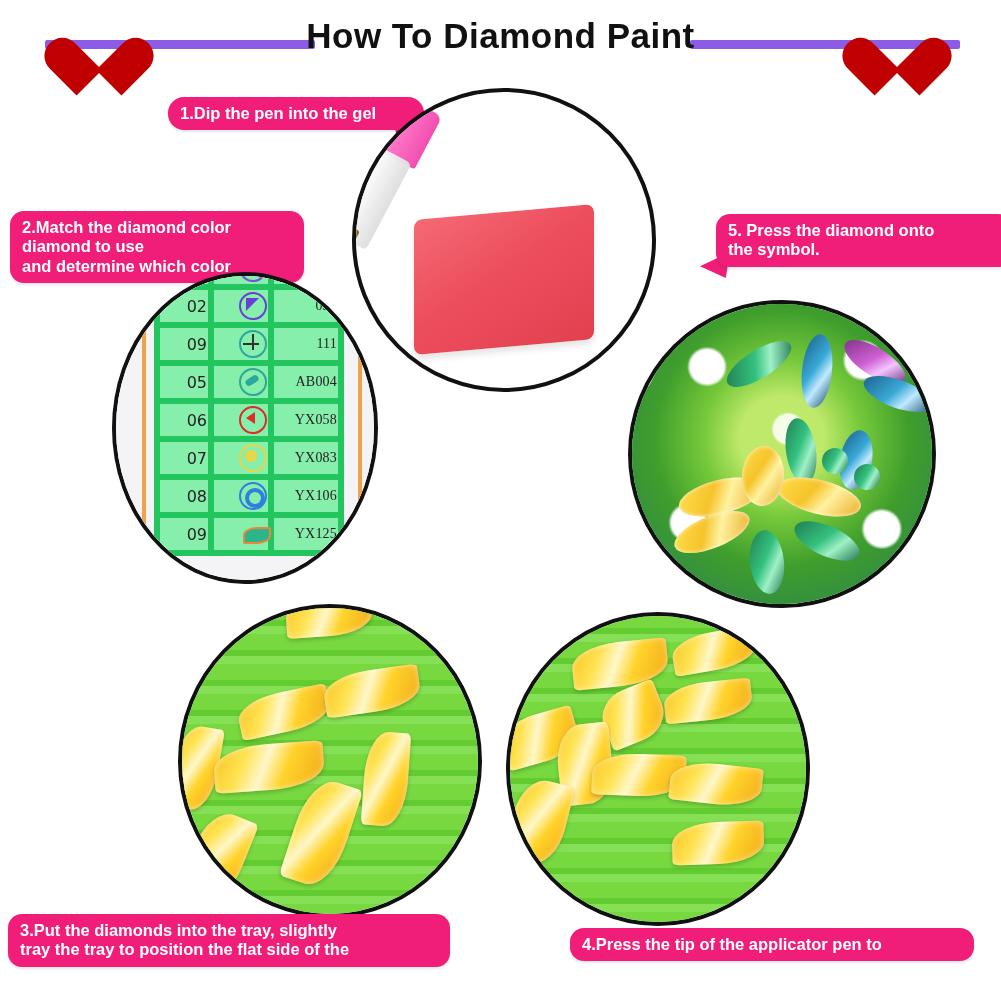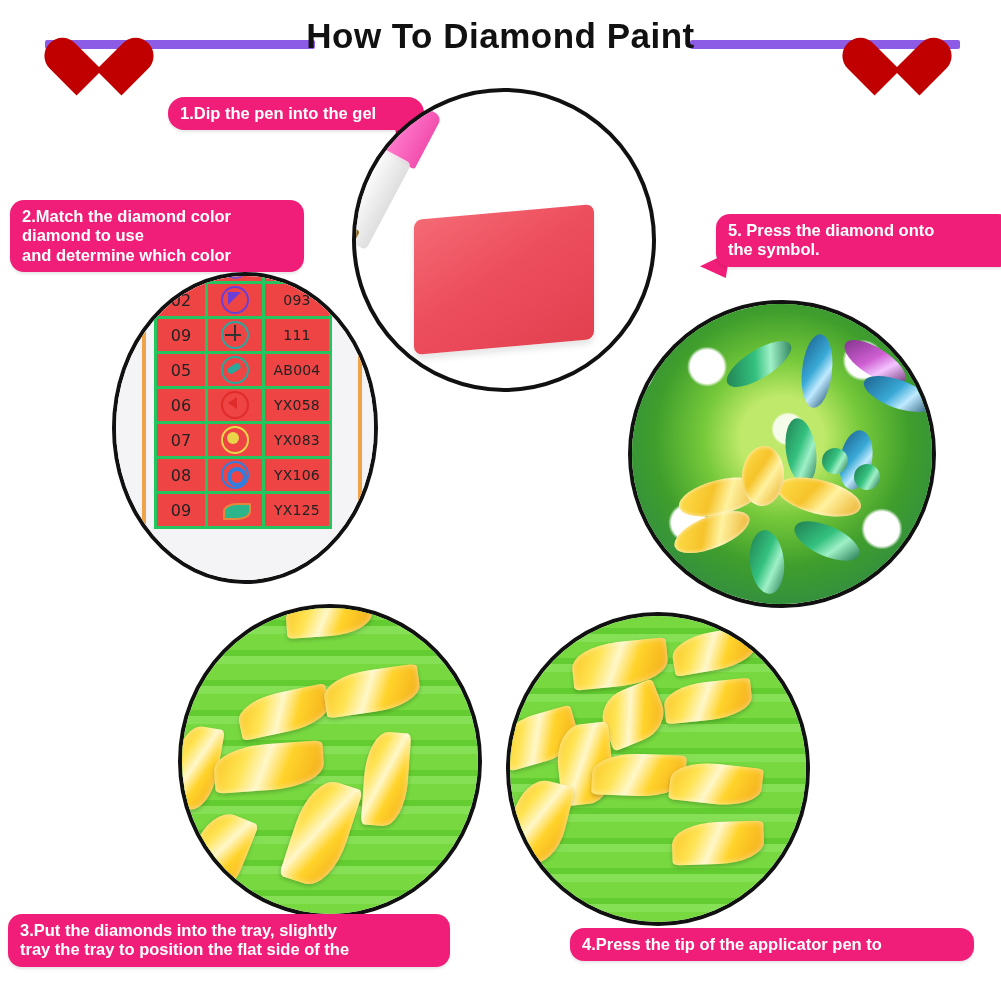--- a/index.html
+++ b/index.html
@@ -18,21 +18,21 @@
   #heart-left{left:64px;top:10px;}
   #heart-right{left:862px;top:10px;}
   #page-title{position:absolute;left:0;top:16px;width:1001px;text-align:center;
      font-size:35px;color:#111;letter-spacing:.5px;font-weight:700;}
 
   
   .lbl{position:absolute;background:#F01E78;color:#fff;border-radius:14px;
        padding:7px 12px;font-size:16.5px;font-weight:700;line-height:1.18;
        box-shadow:0 2px 3px rgba(0,0,0,.10);}
   #label-1{left:168px;top:97px;width:232px;border-radius:16px;}
-  #label-2{left:10px;top:200px;width:270px;}
+  #label-2{left:10px;top:211px;width:270px;}
   #label-5{left:716px;top:214px;width:272px;}
   #label-3{left:8px;top:914px;width:418px;}
   #label-4{left:570px;top:928px;width:380px;}
 
   .tail{position:absolute;background:#F01E78;}
   #tail-1{left:392px;top:113px;width:34px;height:24px;
           clip-path:polygon(0 0,100% 62%,14% 100%);}
   #tail-2{left:258px;top:244px;width:34px;height:26px;
           clip-path:polygon(0 0,100% 40%,20% 100%);}
   #tail-5{left:700px;top:252px;width:30px;height:26px;
@@ -61,25 +61,25 @@
      border-radius:3px;}
 
   
   #bubble-2{left:112px;top:272px;width:258px;height:304px;border-radius:50%;}
   #chart-sheet{position:absolute;left:-10px;top:-14px;width:290px;height:340px;
      background:#F4F4F6;}
   #chart-strip{position:absolute;left:36px;top:0;width:4px;height:340px;background:#F0A24B;}
   #chart-strip2{position:absolute;left:252px;top:0;width:4px;height:340px;background:#F0A24B;}
   table#color-table{position:absolute;left:48px;top:-16px;border-collapse:collapse;
      font-family:"DejaVu Sans",sans-serif;}
-  #color-table td{border:3px solid #22c55e;height:30px;font-size:15px;color:#222;
-     text-align:center;background:#ef4444;}
+  #color-table td{border:6px solid #22c55e;height:30px;font-size:15px;color:#222;
+     text-align:right;background:#86efac;}
   #color-table td.c-no{width:46px;font-size:16px;}
   #color-table td.c-sym{width:52px;}
-  #color-table td.c-code{width:62px;font-size:14px;letter-spacing:.2px;}
+  #color-table td.c-code{width:62px;font-size:14px;letter-spacing:.2px;font-family:Liberation Serif, serif;}
   .sym{display:inline-block;width:24px;height:24px;border-radius:50%;
        border:2px solid #888;position:relative;vertical-align:middle;}
 
   
   #bubble-5{left:628px;top:300px;width:300px;height:300px;border-radius:50%;}
   #mandala{position:absolute;inset:-6px;
      background:
        radial-gradient(circle at 52% 42%, rgba(255,255,255,.85) 0 6%, rgba(0,0,0,0) 7%),
        radial-gradient(circle at 26% 22%, #ffffff 0 5%, rgba(0,0,0,0) 6%),
        radial-gradient(circle at 76% 20%, #ffffff 0 5%, rgba(0,0,0,0) 6%),

